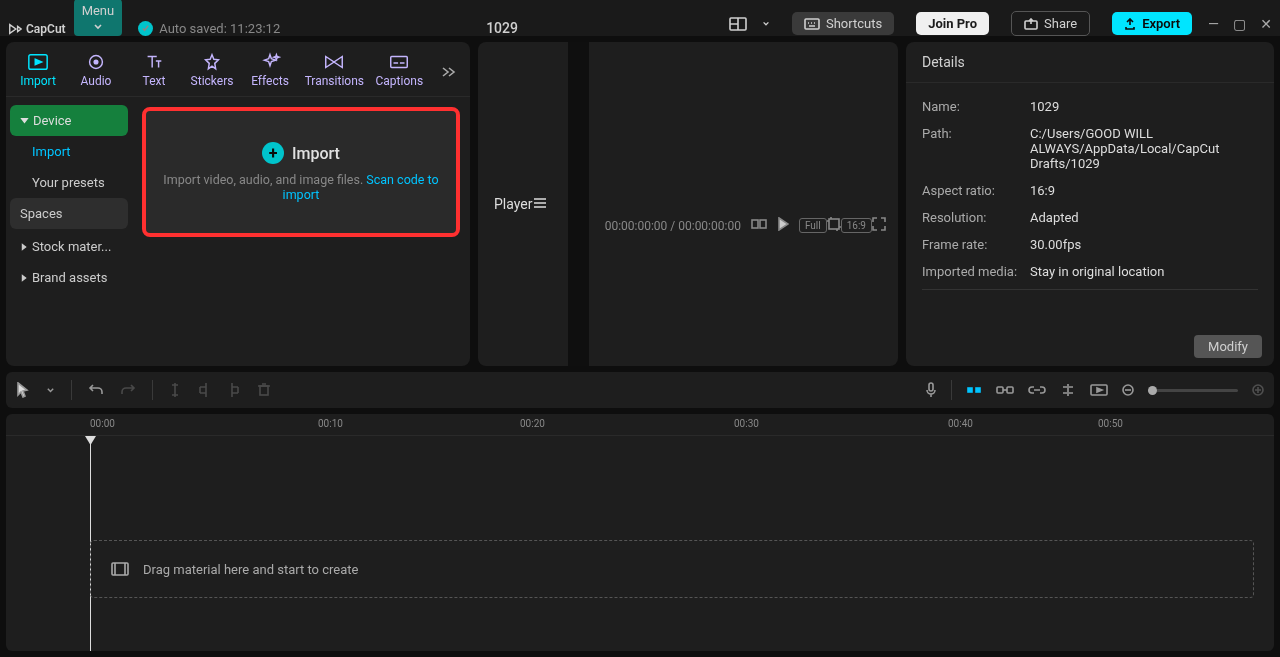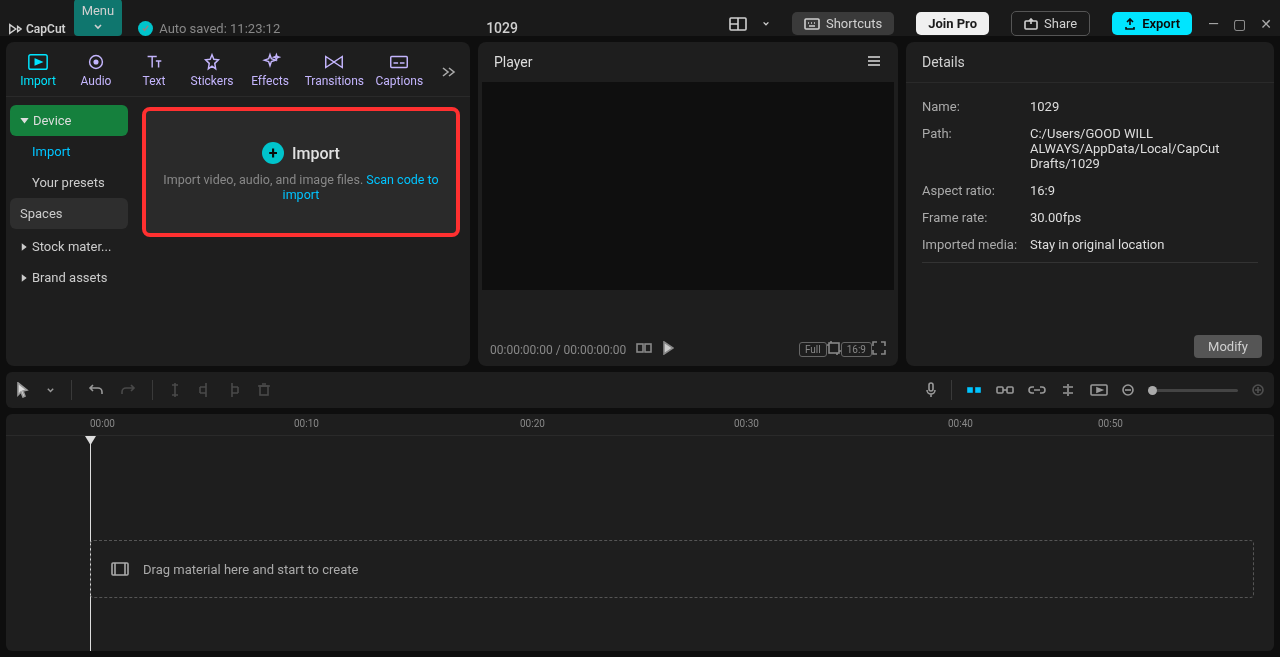--- a/index.html
+++ b/index.html
@@ -38,21 +38,21 @@
 .side-item.sub { padding-left: 22px; }
 .side-item.spaces-group { background: #2e2e2e; }
 .import-zone-wrap { flex: 1; padding: 10px; }
 .import-zone { height: 130px; background: #2a2a2a; border-radius: 8px; display: flex; flex-direction: column; align-items: center; justify-content: center; border: 4px solid #ff3030; padding: 12px; text-align: center; cursor: pointer; }
 .import-title-row { display: flex; align-items: center; gap: 8px; margin-bottom: 8px; }
 .plus-circle { width: 22px; height: 22px; background: #00c4cc; border-radius: 50%; display: flex; align-items: center; justify-content: center; color: #0a0a0a; font-weight: bold; font-size: 16px; }
 .import-title { font-size: 16px; font-weight: 500; color: #e0e0e0; }
 .import-sub { color: #888; font-size: 12.5px; }
 .import-link { color: #00c4ff; cursor: pointer; }
 
-.player-panel { flex: 1; display: flex; flex-direction: column; }
+.player-panel { flex: 1; display: flex; flex-direction: row; }
 .player-header { padding: 12px 16px; font-size: 14px; color: #ddd; display: flex; justify-content: space-between; align-items: center; }
 .player-canvas { flex: 1; background: #0f0f0f; margin: 0 4px; }
 .player-controls { padding: 8px 12px; display: flex; align-items: center; gap: 10px; font-size: 12px; color: #888; margin-top: 43px; }
 .player-right-ctrl { margin-left: auto; display: flex; align-items: center; }
 .pc-box { border: 1px solid #666; border-radius: 3px; padding: 1px 5px; font-size: 10px; }
 
 .details-panel { width: 368px; display: flex; flex-direction: column; }
 .details-header { padding: 12px 16px; font-size: 14px; border-bottom: 1px solid #2a2a2a; }
 .details-body { flex: 1; padding: 10px 16px; overflow: hidden; }
 .detail-row { display: flex; gap: 12px; padding: 6px 0; font-size: 13px; color: #ccc; }
@@ -274,20 +274,24 @@
         </div>
       <div class="detail-row">
           <span class="detail-label">Path:</span>
           <span class="detail-value">C:/Users/GOOD WILL ALWAYS/AppData/Local/CapCut Drafts/1029</span>
         </div>
       <div class="detail-row">
           <span class="detail-label">Aspect ratio:</span>
           <span class="detail-value">16:9</span>
         </div>
       <div class="detail-row">
+          <span class="detail-label">Resolution:</span>
+          <span class="detail-value">Adapted</span>
+        </div>
+      <div class="detail-row">
           <span class="detail-label">Frame rate:</span>
           <span class="detail-value">30.00fps</span>
         </div>
       <div class="detail-row">
           <span class="detail-label">Imported media:</span>
           <span class="detail-value">Stay in original location</span>
         </div>
       <div class="det-divider"></div>
     </div>
     <div class="details-footer">
@@ -392,21 +396,21 @@
           <circle cx="6" cy="6" r="5"></circle>
           <path d="M3 6h6M6 3v6"></path>
         </svg>
       </span>
   </div>
 </div>
 
 <div class="timeline">
   <div class="time-ruler">
     <span class="time-mark" style="left:84px">00:00</span>
-    <span class="time-mark" style="left:288px">00:10</span>
+    <span class="time-mark" style="left:312px">00:10</span>
     <span class="time-mark" style="left:514px">00:20</span>
     <span class="time-mark" style="left:728px">00:30</span>
     <span class="time-mark" style="left:942px">00:40</span>
     <span class="time-mark" style="left:1092px">00:50</span>
   </div>
   <div class="tracks">
     <div class="playhead"></div>
     <div class="drop-hint">
       <svg width="18" height="14" viewBox="0 0 18 14">
           <rect x="1" y="1" width="16" height="12" rx="1"></rect>

